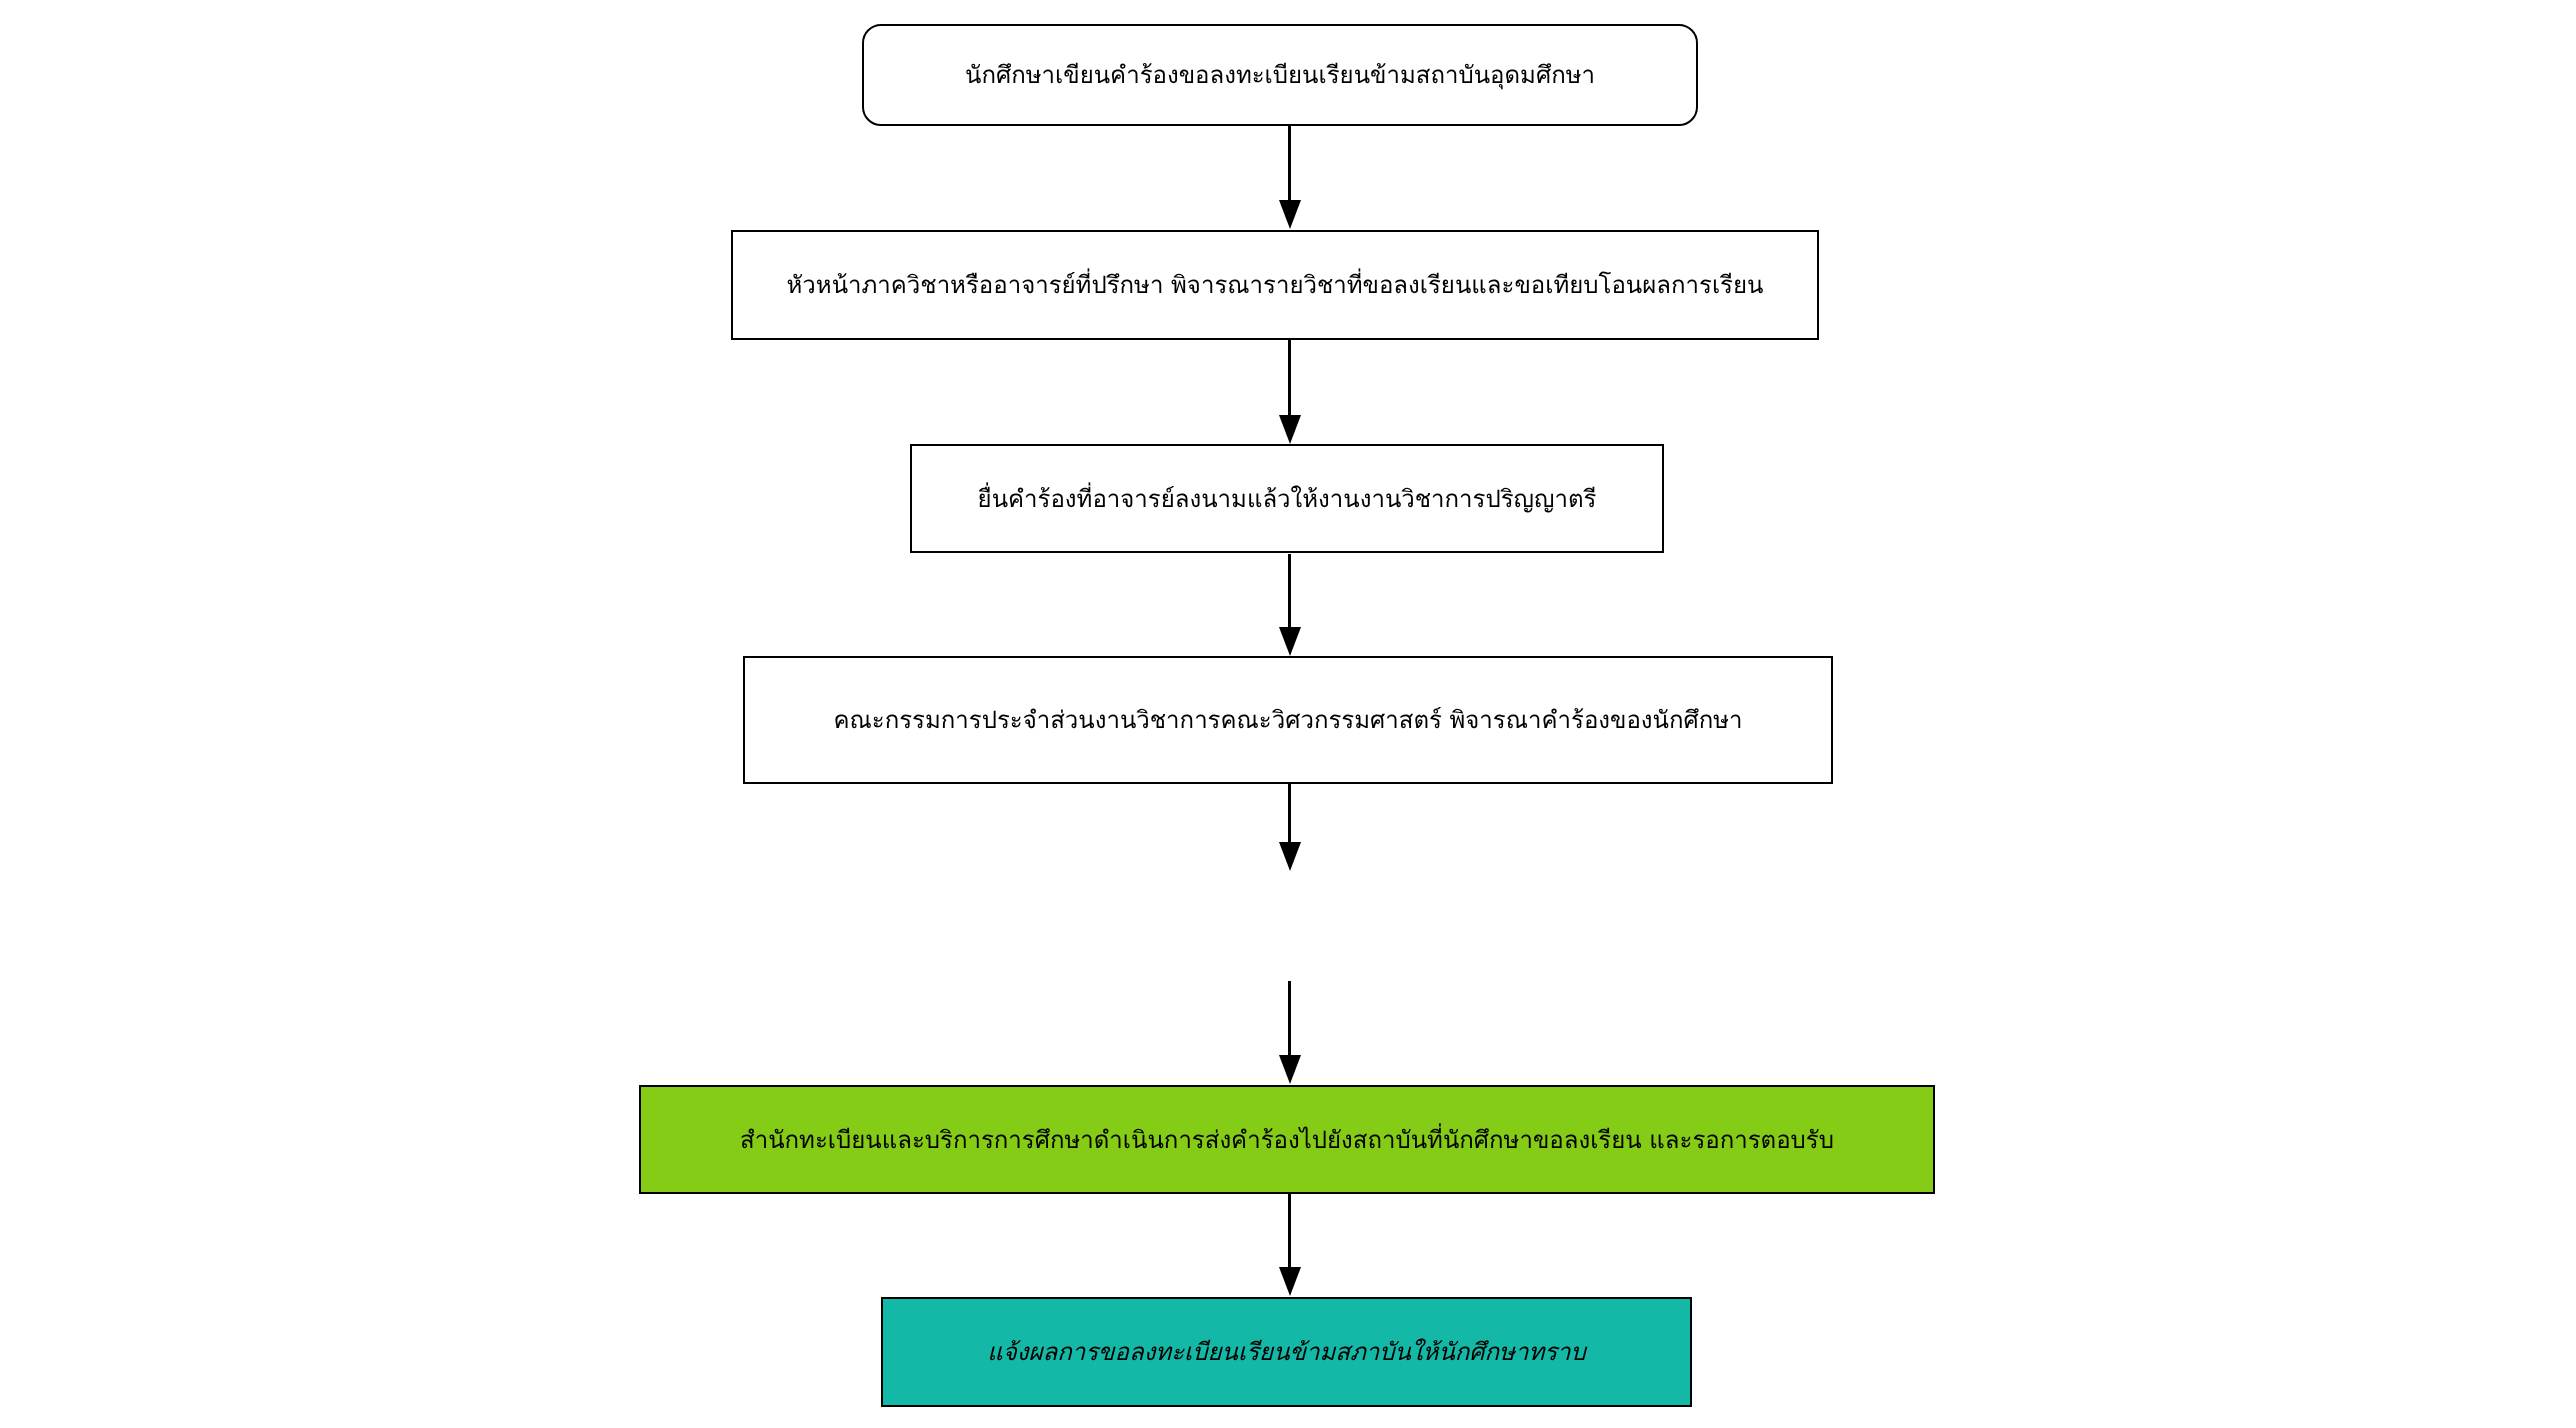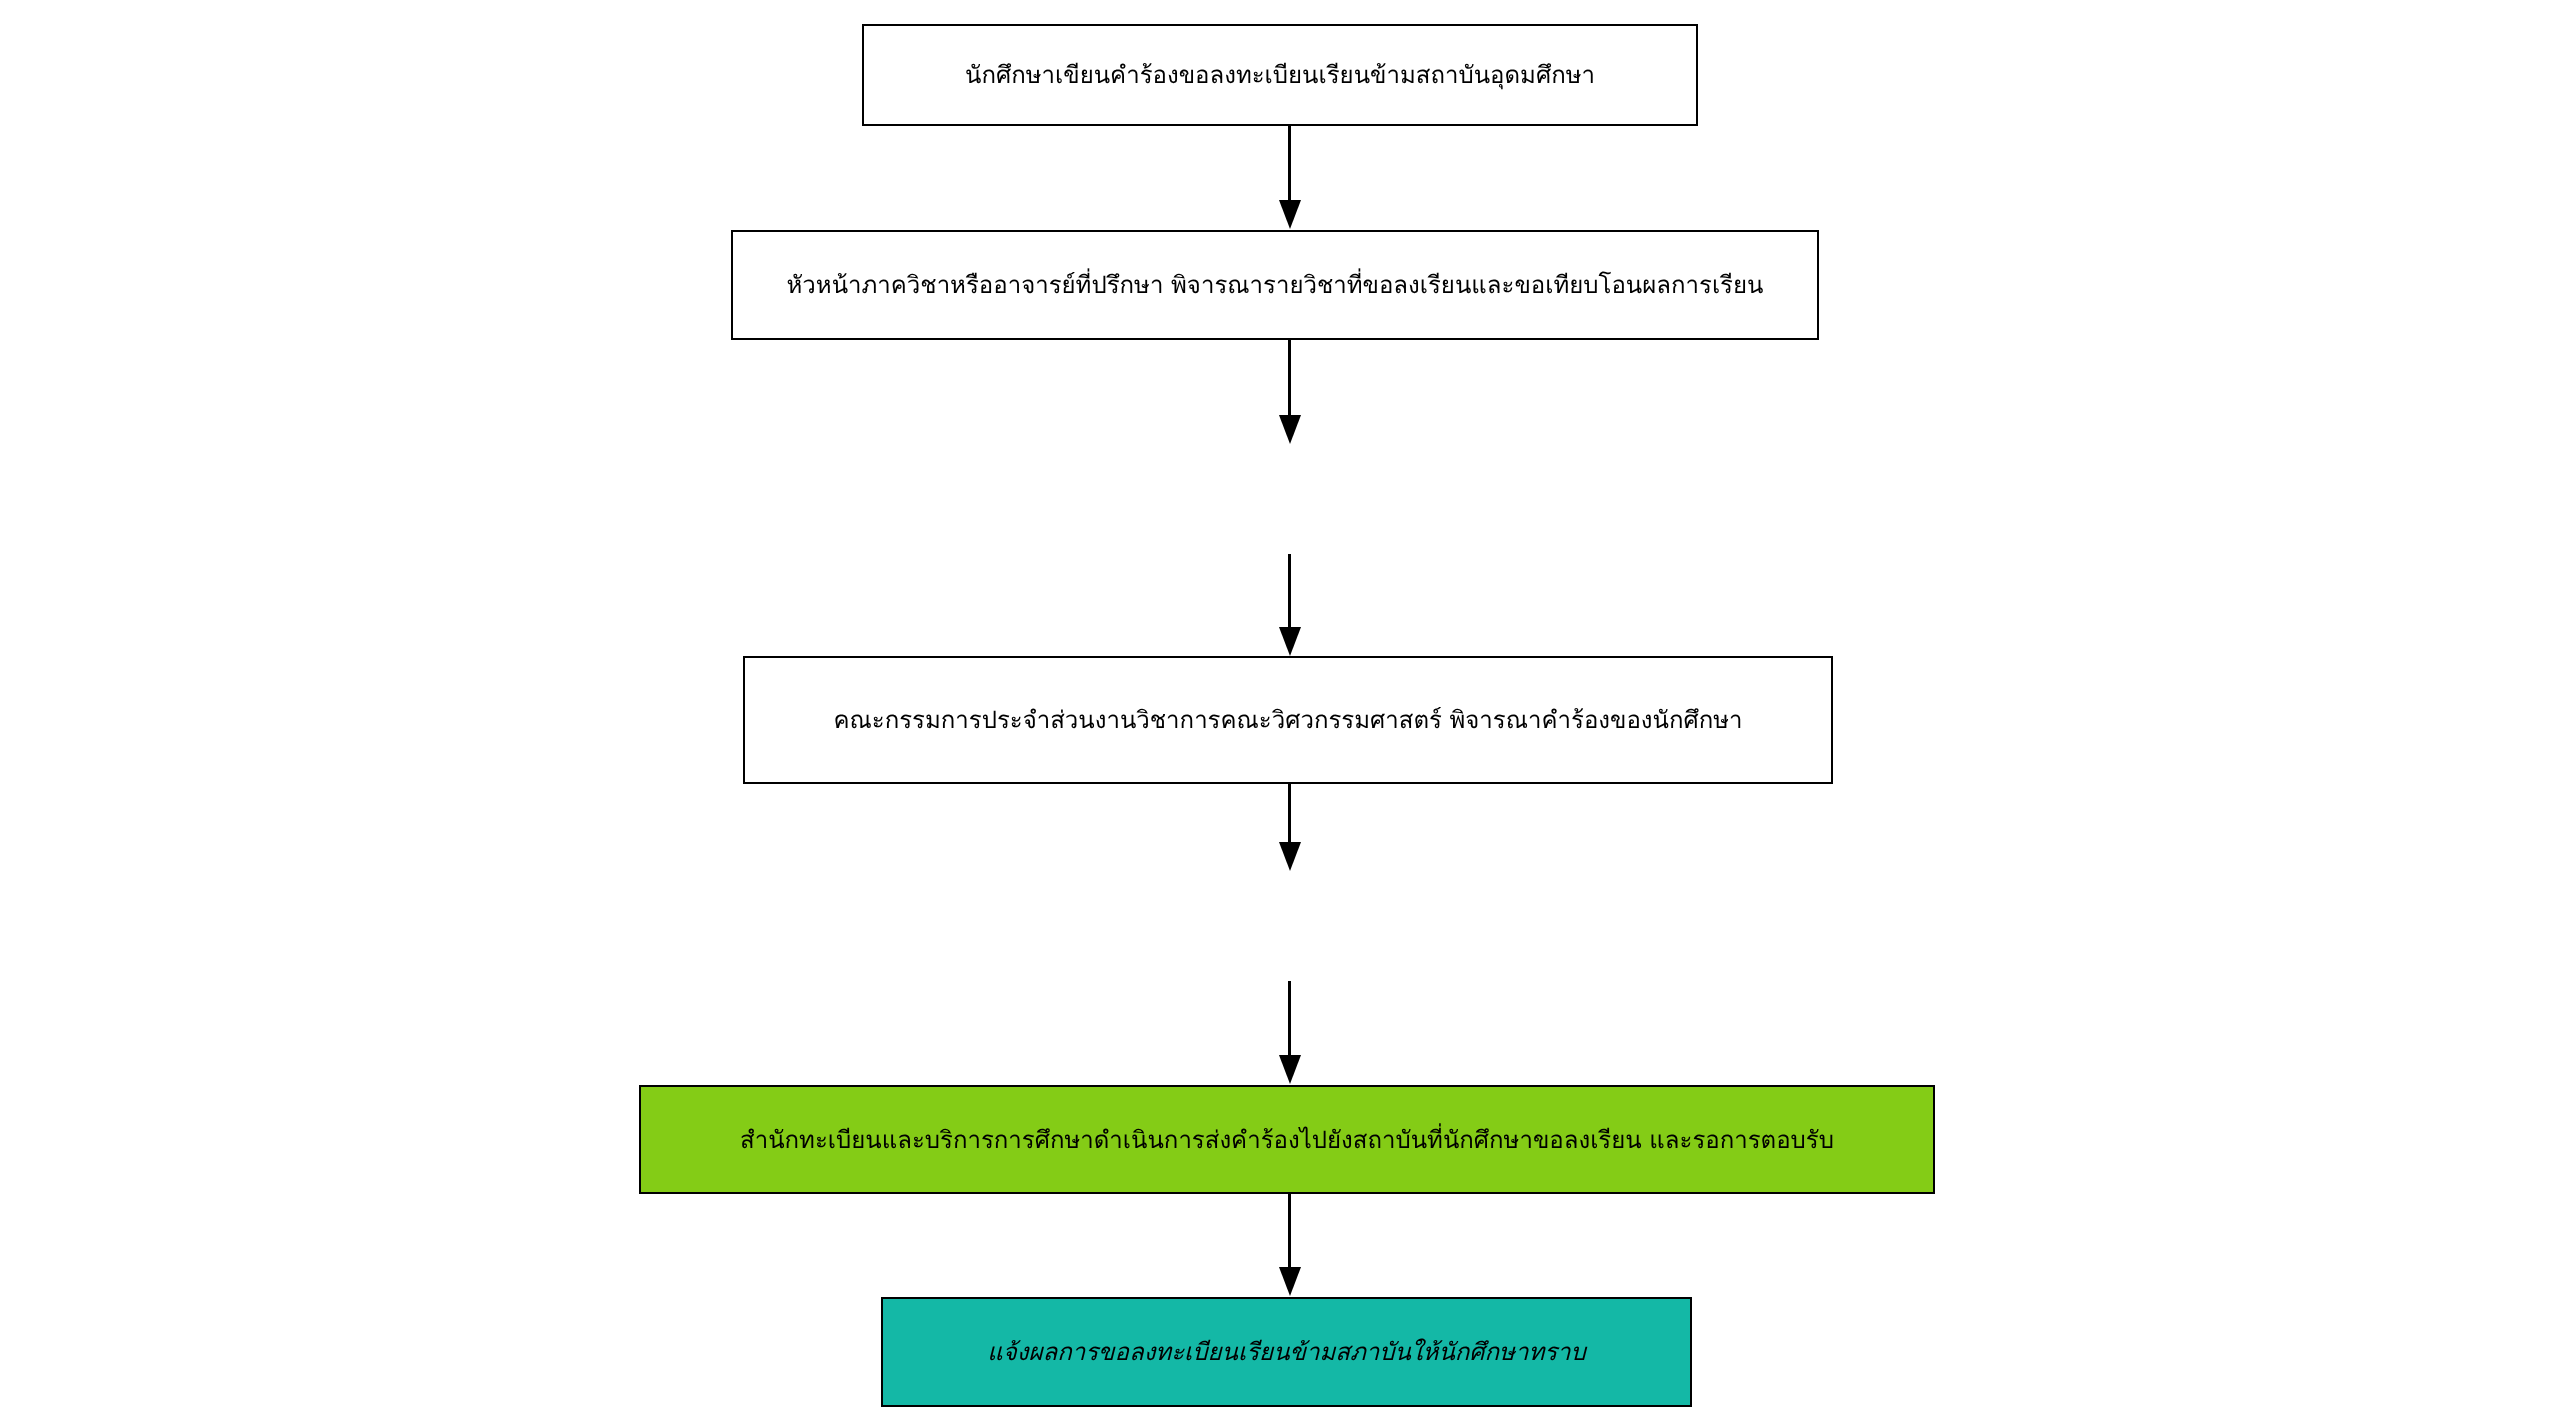--- a/index.html
+++ b/index.html
@@ -76,25 +76,28 @@
       <div class="connector-head" style="left: -9.5px; top: 75px;"></div>
     </div>
     <div class="connector" style="left: 1288px; top: 981px; width: 2.9px; height: 104px;">
       <div class="connector-line" style="height: 76px;"></div>
       <div class="connector-head" style="left: -9.5px; top: 74px;"></div>
     </div>
     <div class="connector" style="left: 1288px; top: 1194px; width: 2.9px; height: 103px;">
       <div class="connector-line" style="height: 75px;"></div>
       <div class="connector-head" style="left: -9.5px; top: 73px;"></div>
     </div>
-    <div class="flow-node" style="left: 862px; top: 24px; width: 836px; height: 102px; border-color: rgb(0, 0, 0); background: rgb(255, 255, 255);">
+    <div class="flow-node" style="left: 862px; top: 24px; width: 836px; height: 102px; border-color: rgb(0, 0, 0); background: rgb(255, 255, 255); border-radius: 19px;">
       <div class="flow-node-label">นักศึกษาเขียนคำร้องขอลงทะเบียนเรียนข้ามสถาบันอุดมศึกษา</div>
     </div>
     <div class="flow-node" style="left: 731px; top: 230px; width: 1088px; height: 110px; border-color: rgb(0, 0, 0); background: rgb(255, 255, 255);">
       <div class="flow-node-label">หัวหน้าภาควิชาหรืออาจารย์ที่ปรึกษา พิจารณารายวิชาที่ขอลงเรียนและขอเทียบโอนผลการเรียน</div>
+    </div>
+    <div class="flow-node" style="left: 910px; top: 444px; width: 754px; height: 109px; border-color: rgb(0, 0, 0); background: rgb(255, 255, 255);">
+      <div class="flow-node-label">ยื่นคำร้องที่อาจารย์ลงนามแล้วให้งานงานวิชาการปริญญาตรี</div>
     </div>
     <div class="flow-node" style="left: 743px; top: 656px; width: 1090px; height: 128px; border-color: rgb(0, 0, 0); background: rgb(255, 255, 255);">
       <div class="flow-node-label">คณะกรรมการประจำส่วนงานวิชาการคณะวิศวกรรมศาสตร์ พิจารณาคำร้องของนักศึกษา</div>
     </div>
     <div class="flow-node" style="left: 639px; top: 1085px; width: 1296px; height: 109px; border-color: rgb(0, 0, 0); background: #84cc16;">
       <div class="flow-node-label">สำนักทะเบียนและบริการการศึกษาดำเนินการส่งคำร้องไปยังสถาบันที่นักศึกษาขอลงเรียน และรอการตอบรับ</div>
     </div>
     <div class="flow-node" style="left: 881px; top: 1297px; width: 811px; height: 110px; border-color: rgb(0, 0, 0); background: #14b8a6; font-style: italic;">
       <div class="flow-node-label">แจ้งผลการขอลงทะเบียนเรียนข้ามสภาบันให้นักศึกษาทราบ</div>
     </div>

